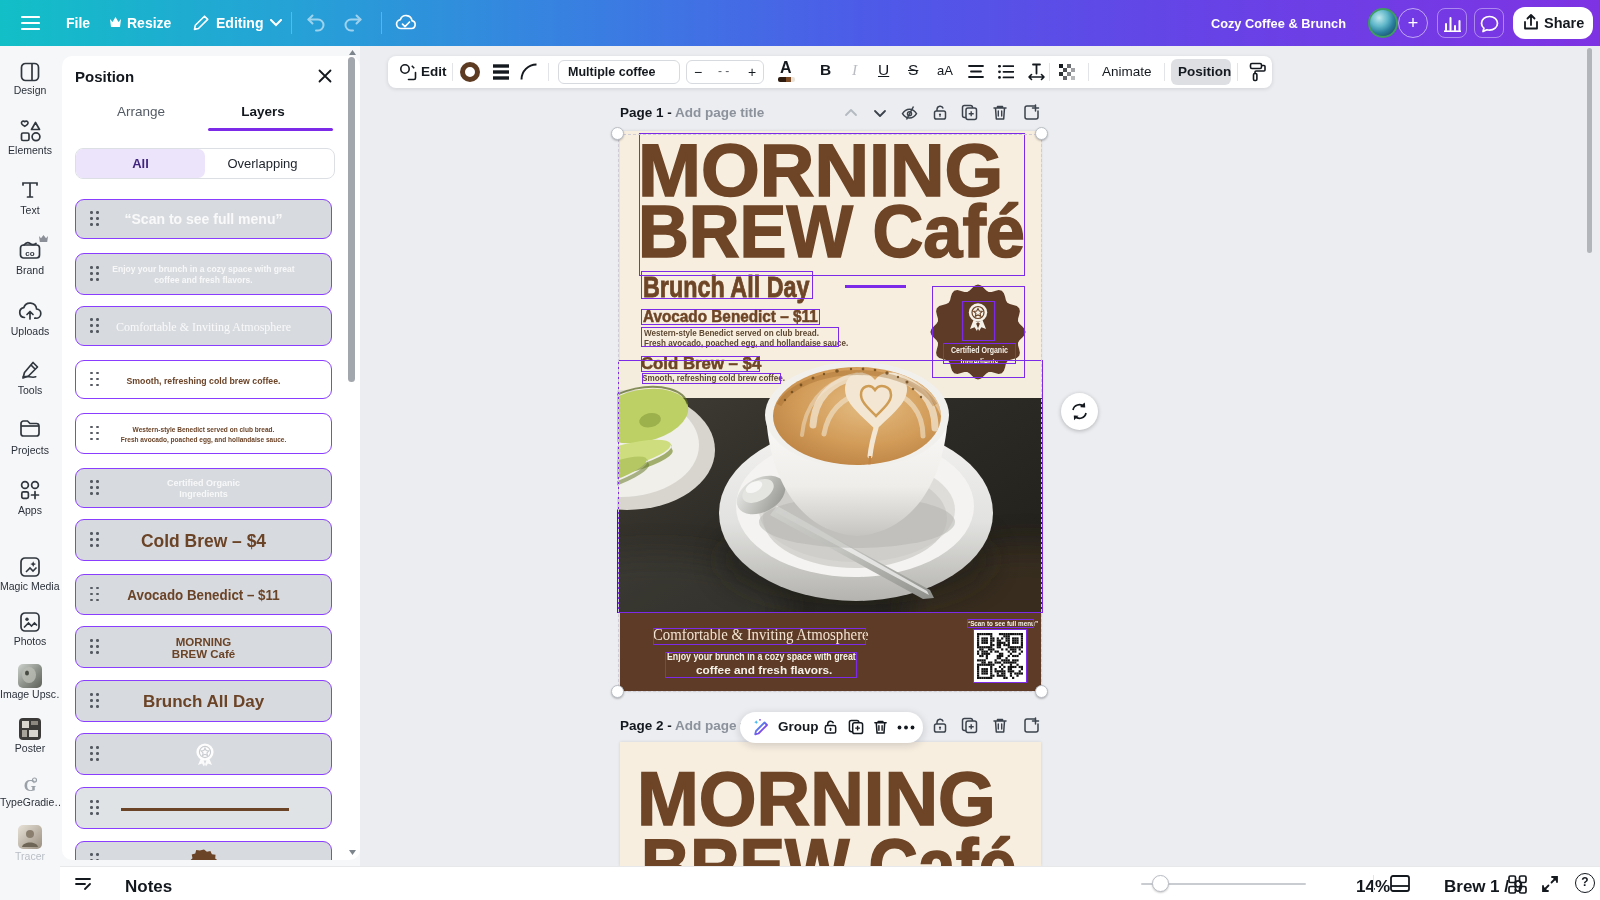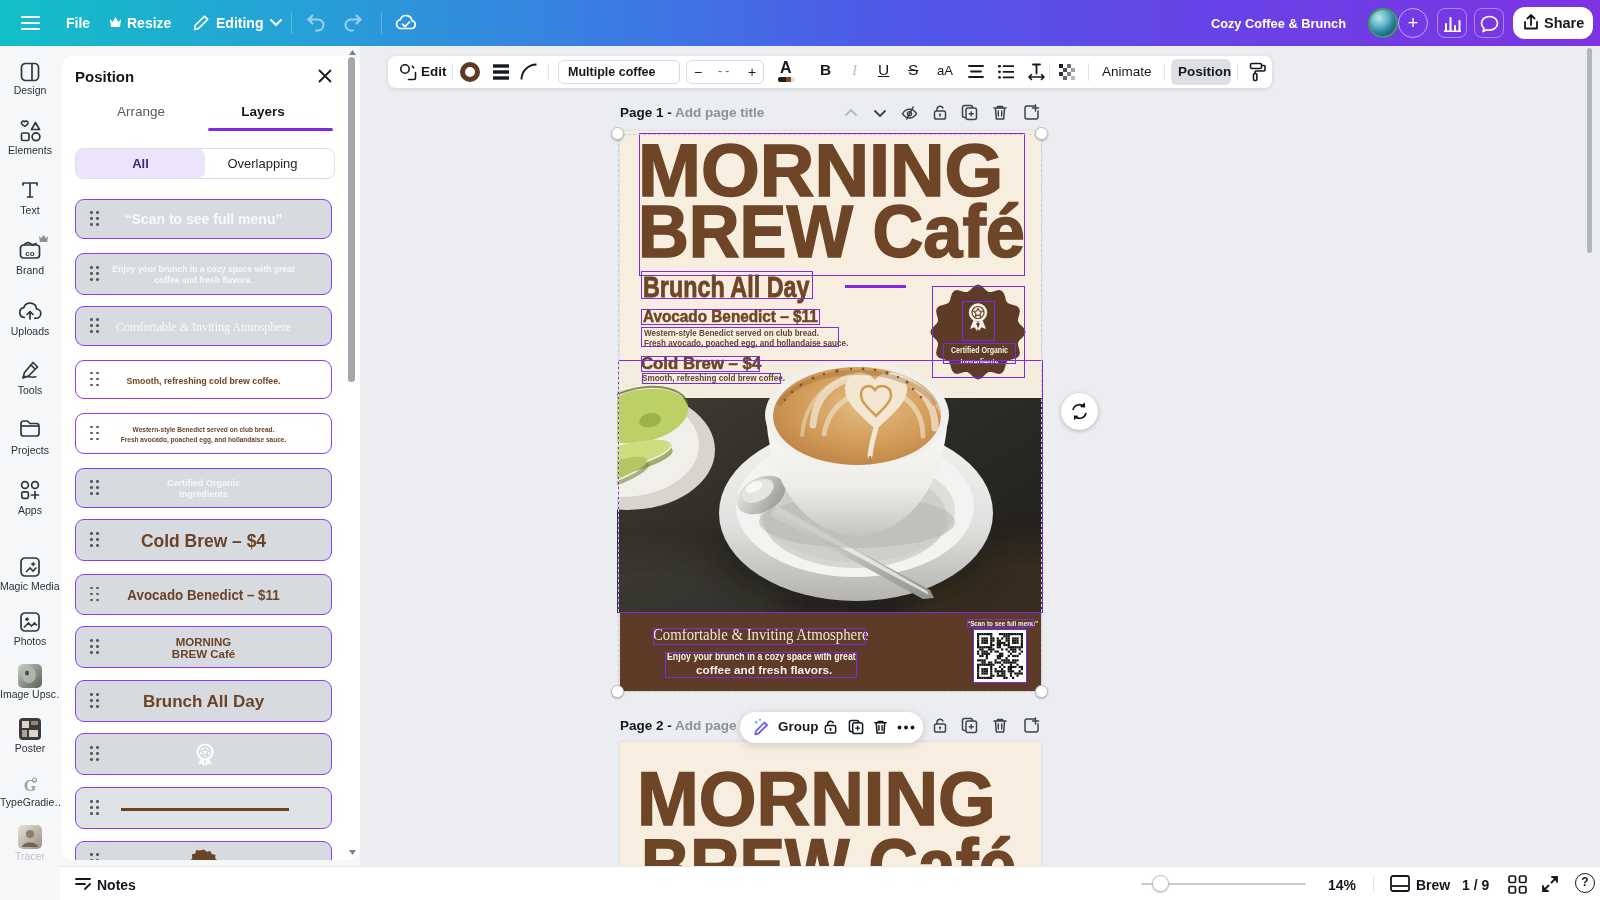--- a/index.html
+++ b/index.html
@@ -26,21 +26,21 @@
   .pghead { color:#13181f; font-size:13.5px; font-weight:bold; }
   .pghead .ghost { color:#8b929c; font-weight:bold; }
   .pgicon { position:absolute; color:#3c434c; }
   #page1 { position:absolute; left:620px; top:131px; width:421px; height:560px; background:#f7eee0; box-shadow:0 0 3px rgba(0,0,0,.12); }
   #page2 { position:absolute; left:620px; top:742px; width:421px; height:124px; background:#f7eee0; box-shadow:0 0 3px rgba(0,0,0,.12); overflow:hidden; }
   .brown { color:#6e4526; }
   .selbox { position:absolute; border:1.6px solid #7d2ae8; z-index:10; }
   .dash { position:absolute; border:1.5px dashed #cfccd6; z-index:11; }
   .chandle { position:absolute; z-index:12; width:13px; height:13px; border-radius:50%; background:#fff; border:1px solid #b9bdc4; box-shadow:0 1px 2px rgba(0,0,0,.25); }
   #bottombar { position:absolute; left:60px; top:866px; width:1540px; height:34px; background:#ffffff; border-top:1px solid #e6e8ea; }
-  #bottombar .t { color:#13181f; font-size:14px; font-weight:bold; }
+  #bottombar .t { color:#13181f; font-size:17px; font-weight:bold;margin-left:28px; }
   #footerbar { position:absolute; left:0; top:482px; width:421px; height:78px; background:#5d3b26; }
 </style>
 </head>
 <body>
 
 <div id="topbar">
   <svg class="abs" style="left:21px; top:15px;" width="19" height="16" viewBox="0 0 19 16">
       <g stroke="#fff" stroke-width="2.2" stroke-linecap="round">
         <path d="M1 2h17M1 8h17M1 14h17"></path>
       </g>

